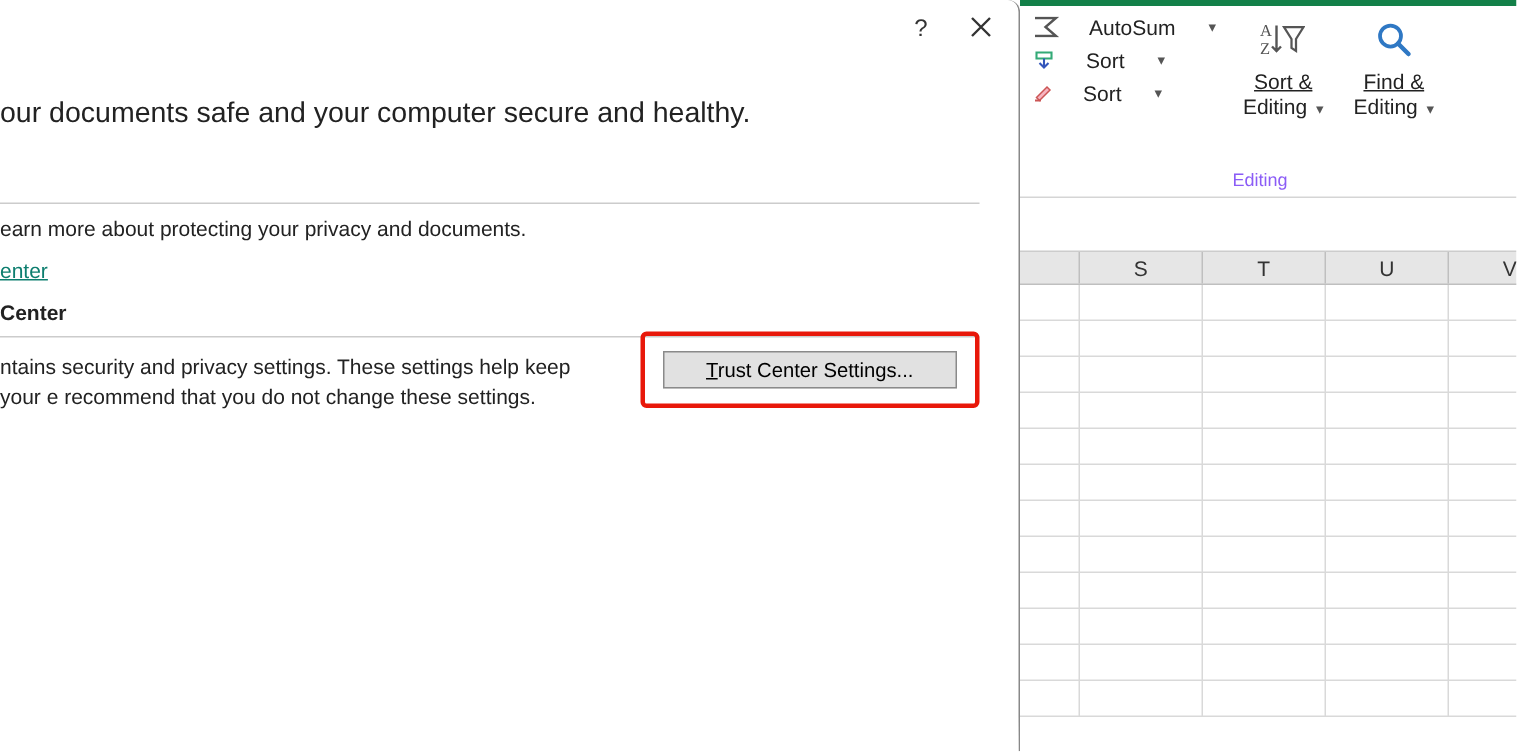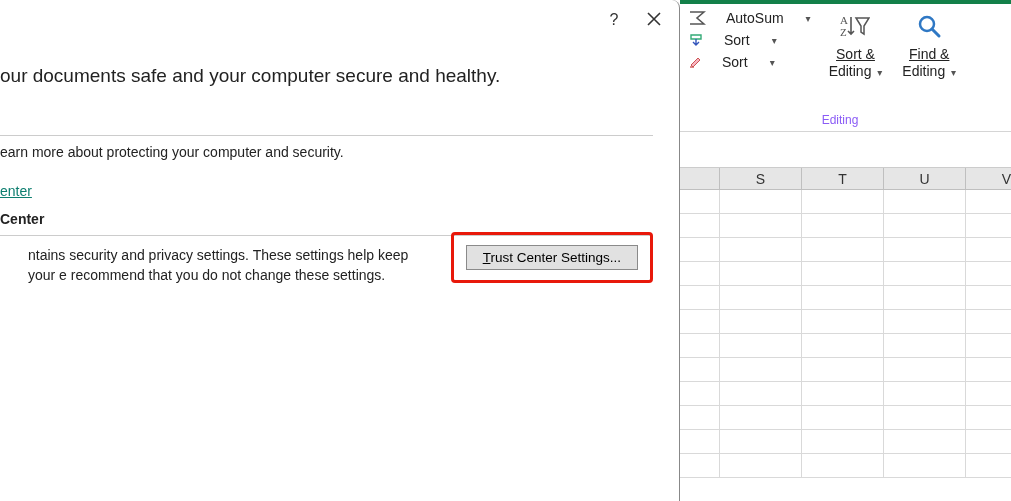--- a/index.html
+++ b/index.html
@@ -58,21 +58,21 @@
     .section-para {
       font-size: 14px;
       color: #222;
       margin-top: 6px;
     }
     .link {
       color: #0d7e6f;
       text-decoration: underline;
       font-size: 14px;
       display: inline-block;
-      margin-top: 23px;
+      margin-top: 12px;
       cursor: pointer;
     }
     .section-heading {
       font-size: 14px;
       font-weight: 600;
       margin-top: 12px;
     }
     .section-divider2 {
       border: none;
       border-top: 1px solid #ccc;
@@ -80,32 +80,31 @@
     }
     .row-settings {
       display: flex;
       align-items: flex-start;
       gap: 18px;
     }
     .settings-text {
       flex: 1;
       font-size: 14px;
       line-height: 1.4;
-      margin-left: 28px;
     }
     .btn-wrap {
       border: 3px solid #e8180a;
       border-radius: 4px;
       padding: 10px 12px;
       margin-top: -14px;
     }
     .btn {
       background: #e1e1e1;
       border: 1px solid #8a8a8a;
-      padding: 4px 16px;
+      padding: 4px 28px;
       font-family: inherit;
       font-size: 13.5px;
       cursor: pointer;
     }
     .btn .mnemonic { text-decoration: underline; }
 
     
     .ribbon {
       position: absolute;
       left: 680px;
@@ -225,21 +224,21 @@
       <svg width="14" height="14" viewBox="0 0 14 14">
           <path d="M1 1 L13 13 M13 1 L1 13" stroke="#333" stroke-width="1.6" fill="none"></path>
         </svg>
     </span>
   </div>
 
   <div class="dialog-body">
     <p class="intro-text">our documents safe and your computer secure and healthy.</p>
 
     <hr class="section-divider">
-    <p class="section-para">earn more about protecting your computer and security.</p>
+    <p class="section-para">earn more about protecting your privacy and documents.</p>
 
     <a class="link">enter</a>
 
     <p class="section-heading">Center</p>
     <hr class="section-divider2">
 
     <div class="row-settings">
       <p class="settings-text">ntains security and privacy settings. These settings help keep your e recommend that you do not change these settings.</p>
       <div class="btn-wrap">
         <button class="btn">

